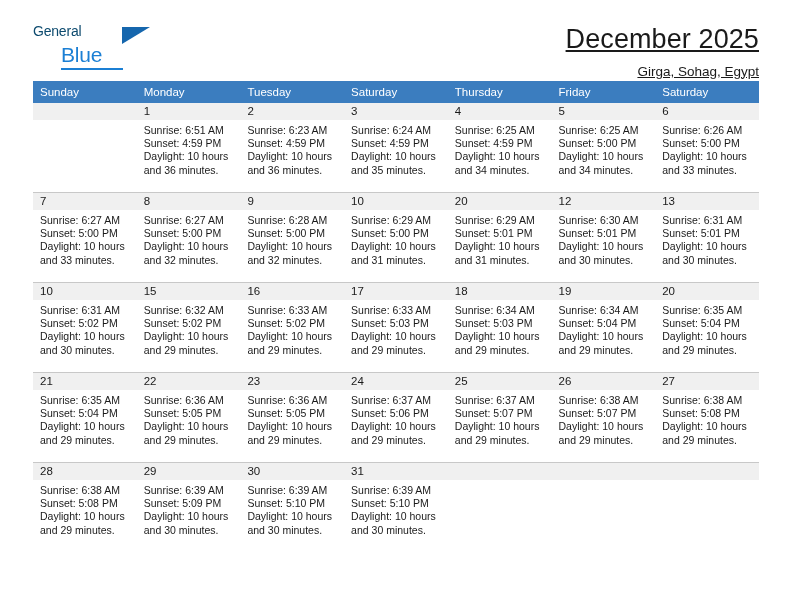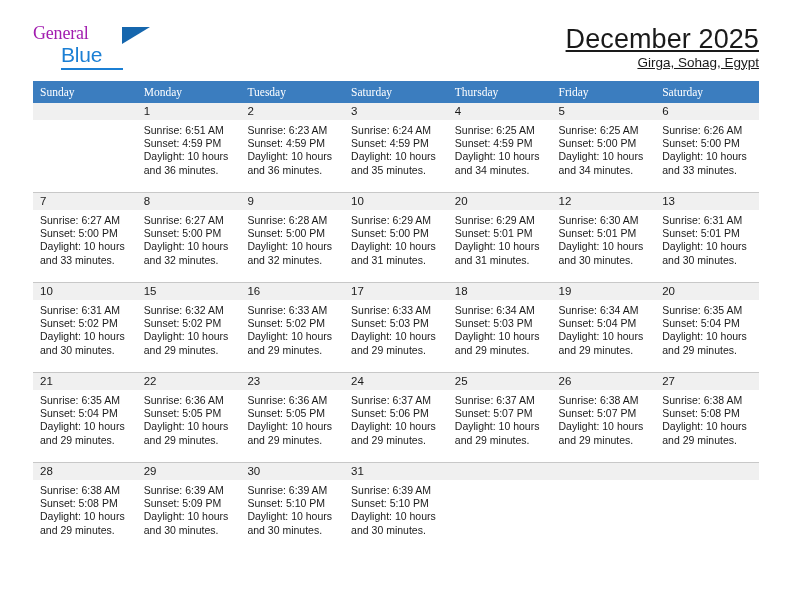--- a/index.html
+++ b/index.html
@@ -37,24 +37,24 @@
     position: relative;
     width: 120px;
     height: 48px;
     line-height: 1;
     user-select: none;
   }
   .logo-general {
     position: absolute;
     left: 0;
     top: 0;
-    font-size: 18px;
+    font-size: 14px;
     letter-spacing: -0.2px;
-    color: #a21caf;
-    font-family: Liberation Serif, serif;
+    color: #0c4a6e;
+    font-family: Liberation Sans, sans-serif;
   }
   .logo-tri {
     position: absolute;
     left: 89px;
     top: 3px;
     width: 0;
     height: 0;
     border-left: 28px solid #1566ad;
     border-bottom: 17px solid transparent;
   }
@@ -83,39 +83,39 @@
   .cal-title {
     font-size: 27px;
     color: #1a1a1a;
     letter-spacing: 0.1px;
     line-height: 1.1;
     white-space: nowrap;
   }
   .cal-subtitle {
     font-size: 13.5px;
     color: #1a1a1a;
+    margin-top: 9px;
     white-space: nowrap;
   }
 
   
   .calendar {
     width: 726px;
     border-collapse: collapse;
     table-layout: fixed;
     margin-top: 9px;
   }
   .calendar th {
     background: #3b7dbf;
     color: #ffffff;
     font-weight: normal;
     font-size: 11.5px;
     text-align: left;
     padding: 5px 0 5px 7px;
     border: none;
-    font-family: Liberation Serif, serif;
   }
   .calendar td {
     vertical-align: top;
     padding: 0;
     border-top: 1px solid #c8c8c8;
     height: 89px;
     background: #ffffff;
   }
   .calendar tr.week:first-child td {
     border-top: none;

